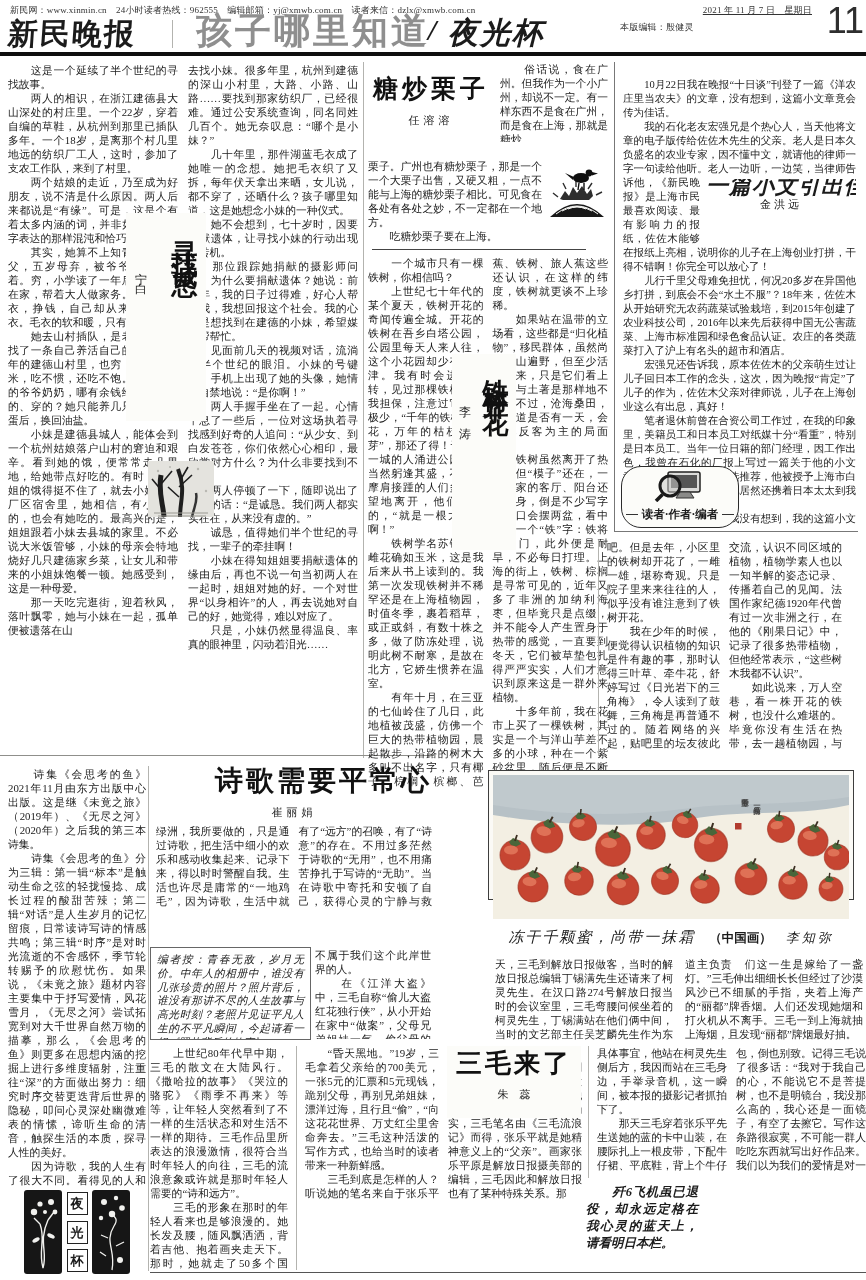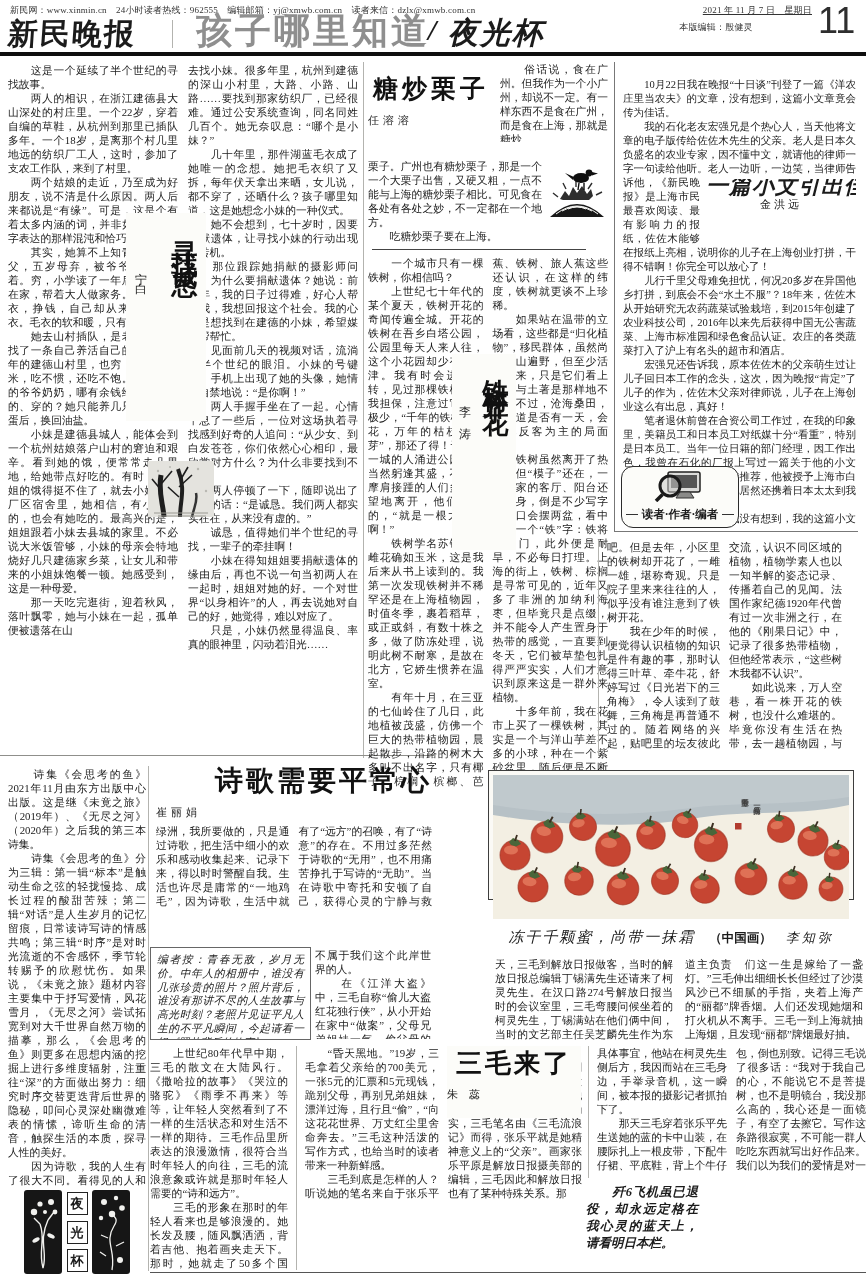--- a/index.html
+++ b/index.html
@@ -13,32 +13,32 @@
   .hrule{position:absolute;height:1px;background:#8f8f8b;}
   
   .tb{font-size:9px;color:#333;letter-spacing:.2px;}
   .pageno{font-size:36px;color:#2e2e2e;font-family:"Liberation Sans",sans-serif;font-weight:400;}
   .paper-name{font-size:30px;font-weight:900;transform:skewX(-4deg);letter-spacing:2px;}
   .section-name{font-size:36px;font-weight:700;color:#8f8f8f;letter-spacing:3px;}
   .script{font-style:italic;font-weight:700;font-size:30px;letter-spacing:2px;}
   .thickrule{position:absolute;left:0;top:52px;width:866px;height:3.5px;background:#0e0e0e;}
   
   .headline{font-family:"Liberation Sans","DejaVu Sans",sans-serif;font-weight:bold;color:#111;}
-  .byline{font-size:11px;text-align:left;color:#222;font-family:Liberation Serif, serif;}
+  .byline{font-size:11px;text-align:center;color:#222;font-family:Liberation Serif, serif;}
   .overlay{position:absolute;background:#fcfcf9;}
   .xz-cols{display:flex;gap:10px;height:100%;}
   .xz-col{width:170px;height:100%;}
   .tc-top{display:grid;grid-template-columns:126px 1fr;column-gap:6px;}
   .tc-title{font-size:25px;letter-spacing:4px;text-align:center;padding-top:10px;}
   .mid-rule{height:1px;background:#444;margin:6px 22px 6px 4px;}
   .float-r{float:right;}
   .xw-float{float:right;width:150px;height:58px;margin:3px 0 3px 6px;text-align:center;overflow:hidden;}
   .xw-title{font-size:22px;font-weight:700;font-style:italic;letter-spacing:1px;white-space:nowrap;}
   .badge{position:absolute;left:6px;bottom:3px;width:118px;height:62px;background:#fcfcf9;
-         border:1.5px solid #2b2b2b;border-radius:12px;text-align:center;padding-top:3px;box-sizing:border-box;}
+         border:1.5px solid #2b2b2b;border-radius:20px;text-align:center;padding-top:3px;box-sizing:border-box;}
   .badge-label{display:flex;align-items:center;justify-content:center;gap:4px;font-weight:bold;font-size:11.5px;margin-top:1px;}
   .dash{display:inline-block;width:12px;height:1.5px;background:#333;}
   .note-box{border:1px solid #666;padding:5px 6px;font-style:italic;font-size:10.8px;line-height:13.8px;
             text-align:justify;white-space:pre-line;overflow:hidden;box-sizing:border-box;font-family:"Liberation Serif",serif;}
   .painting-box{border:1px solid #3d3d3d;background:#fbfaf6;padding:4px;box-sizing:border-box;}
   .caption-row{display:flex;justify-content:center;align-items:baseline;gap:14px;padding-top:5px;}
   .caption-main{font-size:15px;font-style:italic;letter-spacing:2px;}
   .caption-medium{font-size:12.5px;font-weight:bold;}
   .caption-artist{font-size:13px;font-style:italic;letter-spacing:3px;font-family:Liberation Mono, monospace;}
   .sm-title-ov{position:absolute;left:150px;top:0;width:134px;height:72px;background:#fcfcf9;text-align:center;}
@@ -52,22 +52,22 @@
   .stamp-mid{width:24px;display:flex;flex-direction:column;justify-content:space-between;align-items:center;padding:2px 0;}
   .stamp-char{width:19px;height:21px;border:1px solid #222;font-size:13px;font-weight:bold;text-align:center;line-height:21px;}
 </style>
 </head>
 <body>
 
 <div class="page">
 
   <div class="abs tb" style="left:10px;top:4px;width:620px;">新民网：www.xinmin.cn　24小时读者热线：962555　编辑邮箱：yj@xmwb.com.cn　读者来信：dzlx@xmwb.com.cn</div>
   <div class="abs tb" style="left:620px;top:4px;width:192px;text-align:right;text-decoration:underline;">2021 年 11 月 7 日　星期日</div>
-  <div class="abs tb" style="left:620px;top:21px;width:192px;text-align:center;">本版编辑：殷健灵</div>
-  <div class="abs pageno" style="left:818px;top:0;width:46px;text-align:left;">11</div>
+  <div class="abs tb" style="left:620px;top:21px;width:192px;text-align:left;">本版编辑：殷健灵</div>
+  <div class="abs pageno" style="left:818px;top:0;width:46px;text-align:right;">11</div>
 
   <div class="abs paper-name" style="left:8px;top:14px;">新民晚报</div>
   <div class="vrule" style="left:172px;top:20px;height:28px;"></div>
   <div class="abs section-name" style="left:196px;top:7px;">孩子哪里知道</div>
   <div class="abs script" style="left:428px;top:13px;">/</div>
   <div class="abs script" style="left:448px;top:13px;">夜光杯</div>
   <div class="thickrule"></div>
 
   <div class="vrule" style="left:363px;top:62px;height:696px;"></div>
   <div class="hrule" style="left:0;top:755px;width:434px;"></div>

